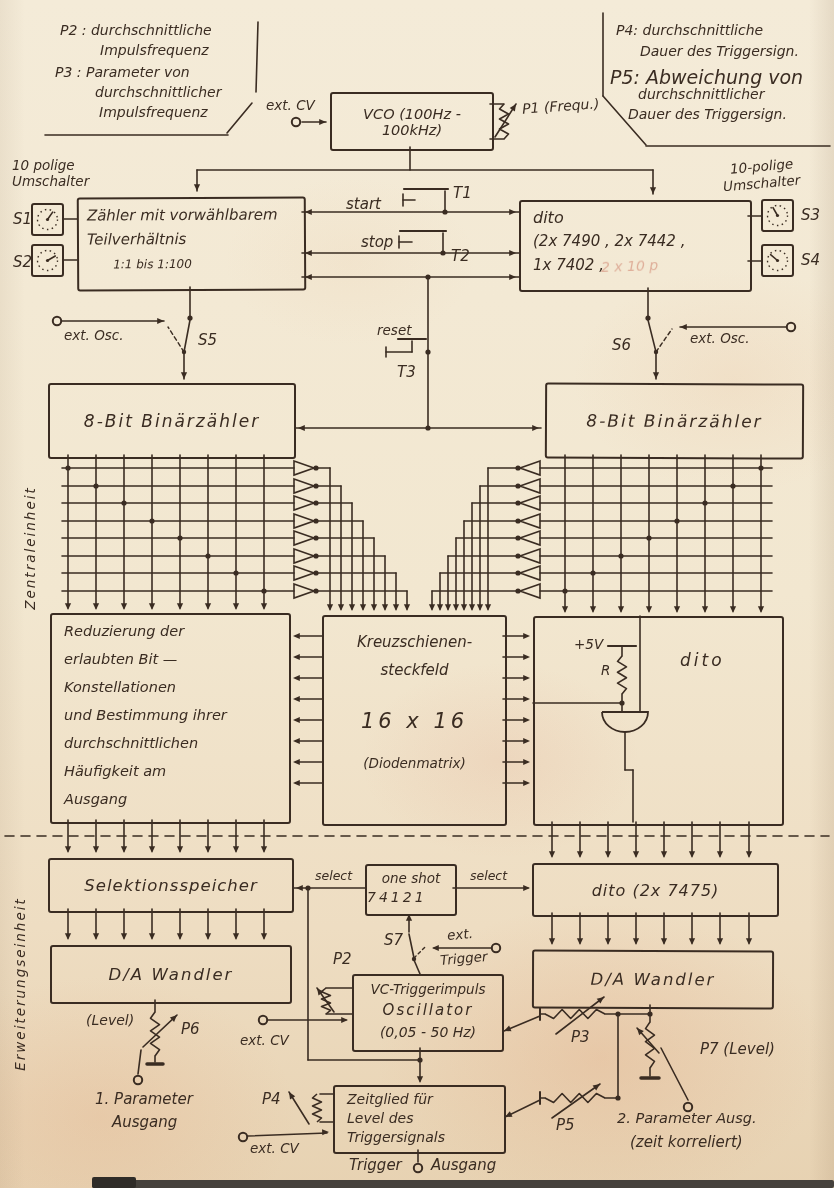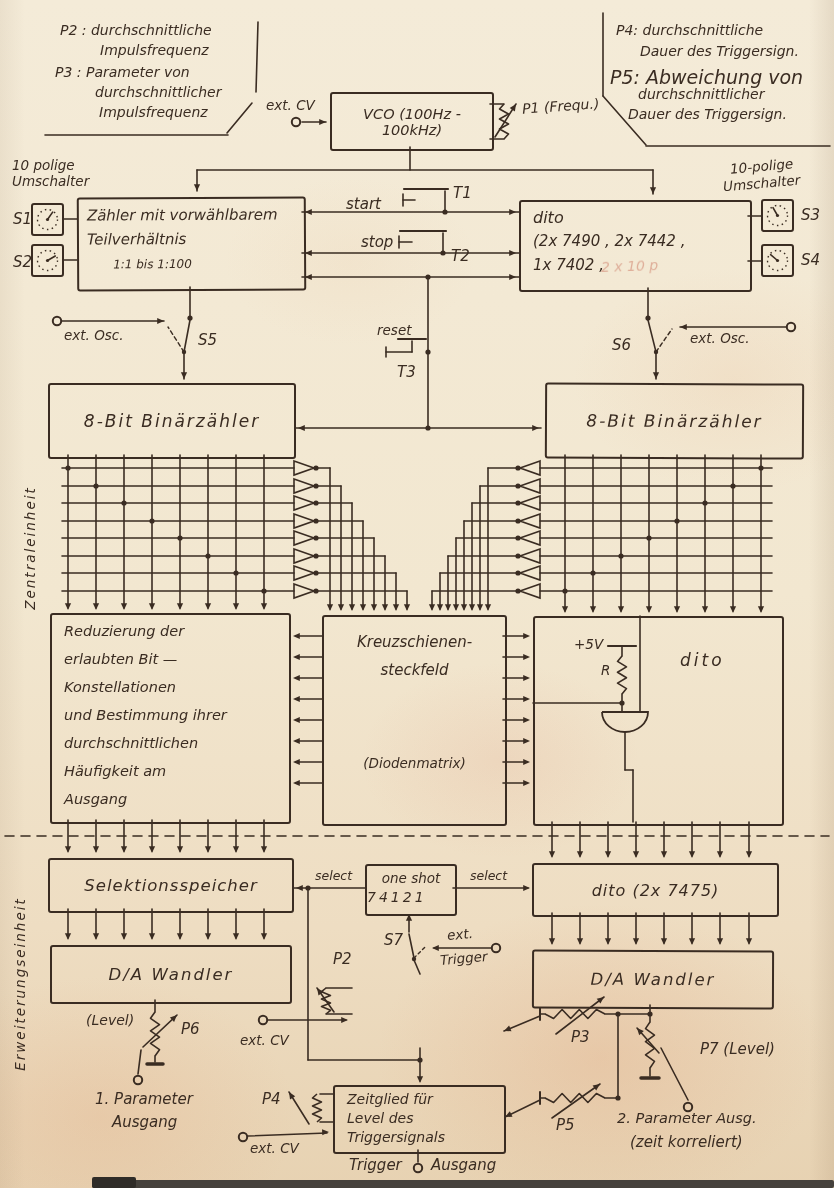--- a/index.html
+++ b/index.html
@@ -541,20 +541,21 @@
     <div class="bl" style="left:12px;top:64px;font-size:14.5px;">Konstellationen</div>
     <div class="bl" style="left:12px;top:92px;font-size:14.5px;">und Bestimmung ihrer</div>
     <div class="bl" style="left:12px;top:120px;font-size:14.5px;">durchschnittlichen</div>
     <div class="bl" style="left:12px;top:148px;font-size:14.5px;">Häufigkeit am</div>
     <div class="bl" style="left:12px;top:176px;font-size:14.5px;">Ausgang</div>
   </div>
 
   <div class="box" style="left:322px;top:615px;width:181px;height:207px;">
     <div class="bl" style="left:0;right:0;top:16px;text-align:center;font-size:15px;">Kreuzschienen-</div>
     <div class="bl" style="left:0;right:0;top:44px;text-align:center;font-size:15px;">steckfeld</div>
+    <div class="bl" style="left:0;right:0;top:92px;text-align:center;font-size:21px;letter-spacing:4px;">16 x 16</div>
     <div class="bl" style="left:0;right:0;top:138px;text-align:center;font-size:13.5px;">(Diodenmatrix)</div>
   </div>
 
   <div class="box" style="left:533px;top:616px;width:247px;height:206px;"></div>
   <div class="lbl" style="left:574px;top:636px;">+5V</div>
   <div class="lbl" style="left:601px;top:662px;">R</div>
   <div class="lbl" style="left:680px;top:650px;font-size:17px;letter-spacing:3px;">dito</div>
 
   <div class="box c" style="left:48px;top:858px;width:242px;height:51px;">
     <span style="font-size:16.5px;letter-spacing:1px;">Selektionsspeicher</span>
@@ -573,20 +574,25 @@
   <div class="lbl" style="left:440px;top:950px;transform:rotate(-5deg);">Trigger</div>
 
   <div class="box c" style="left:50px;top:945px;width:238px;height:55px;">
     <span style="font-size:16.5px;letter-spacing:2px;">D/A Wandler</span>
   </div>
   <div class="box c" style="left:532px;top:950px;width:238px;height:55px;transform:rotate(.2deg);">
     <span style="font-size:16.5px;letter-spacing:2px;">D/A Wandler</span>
   </div>
 
   <div class="lbl big" style="left:333px;top:950px;">P2</div>
+  <div class="box" style="left:352px;top:974px;width:148px;height:74px;">
+    <div class="bl" style="left:0;right:0;top:5px;text-align:center;font-size:13.5px;">VC-Triggerimpuls</div>
+    <div class="bl" style="left:0;right:0;top:25px;text-align:center;font-size:15px;letter-spacing:2px;">Oscillator</div>
+    <div class="bl" style="left:0;right:0;top:48px;text-align:center;font-size:14px;">(0,05 - 50 Hz)</div>
+  </div>
   <div class="lbl" style="left:240px;top:1032px;">ext. CV</div>
 
   <div class="lbl big" style="left:262px;top:1090px;">P4</div>
   <div class="box" style="left:333px;top:1085px;width:169px;height:65px;">
     <div class="bl" style="left:12px;top:4px;font-size:14px;">Zeitglied für</div>
     <div class="bl" style="left:12px;top:23px;font-size:14px;">Level des</div>
     <div class="bl" style="left:12px;top:42px;font-size:14px;">Triggersignals</div>
   </div>
   <div class="lbl" style="left:250px;top:1140px;">ext. CV</div>
 

